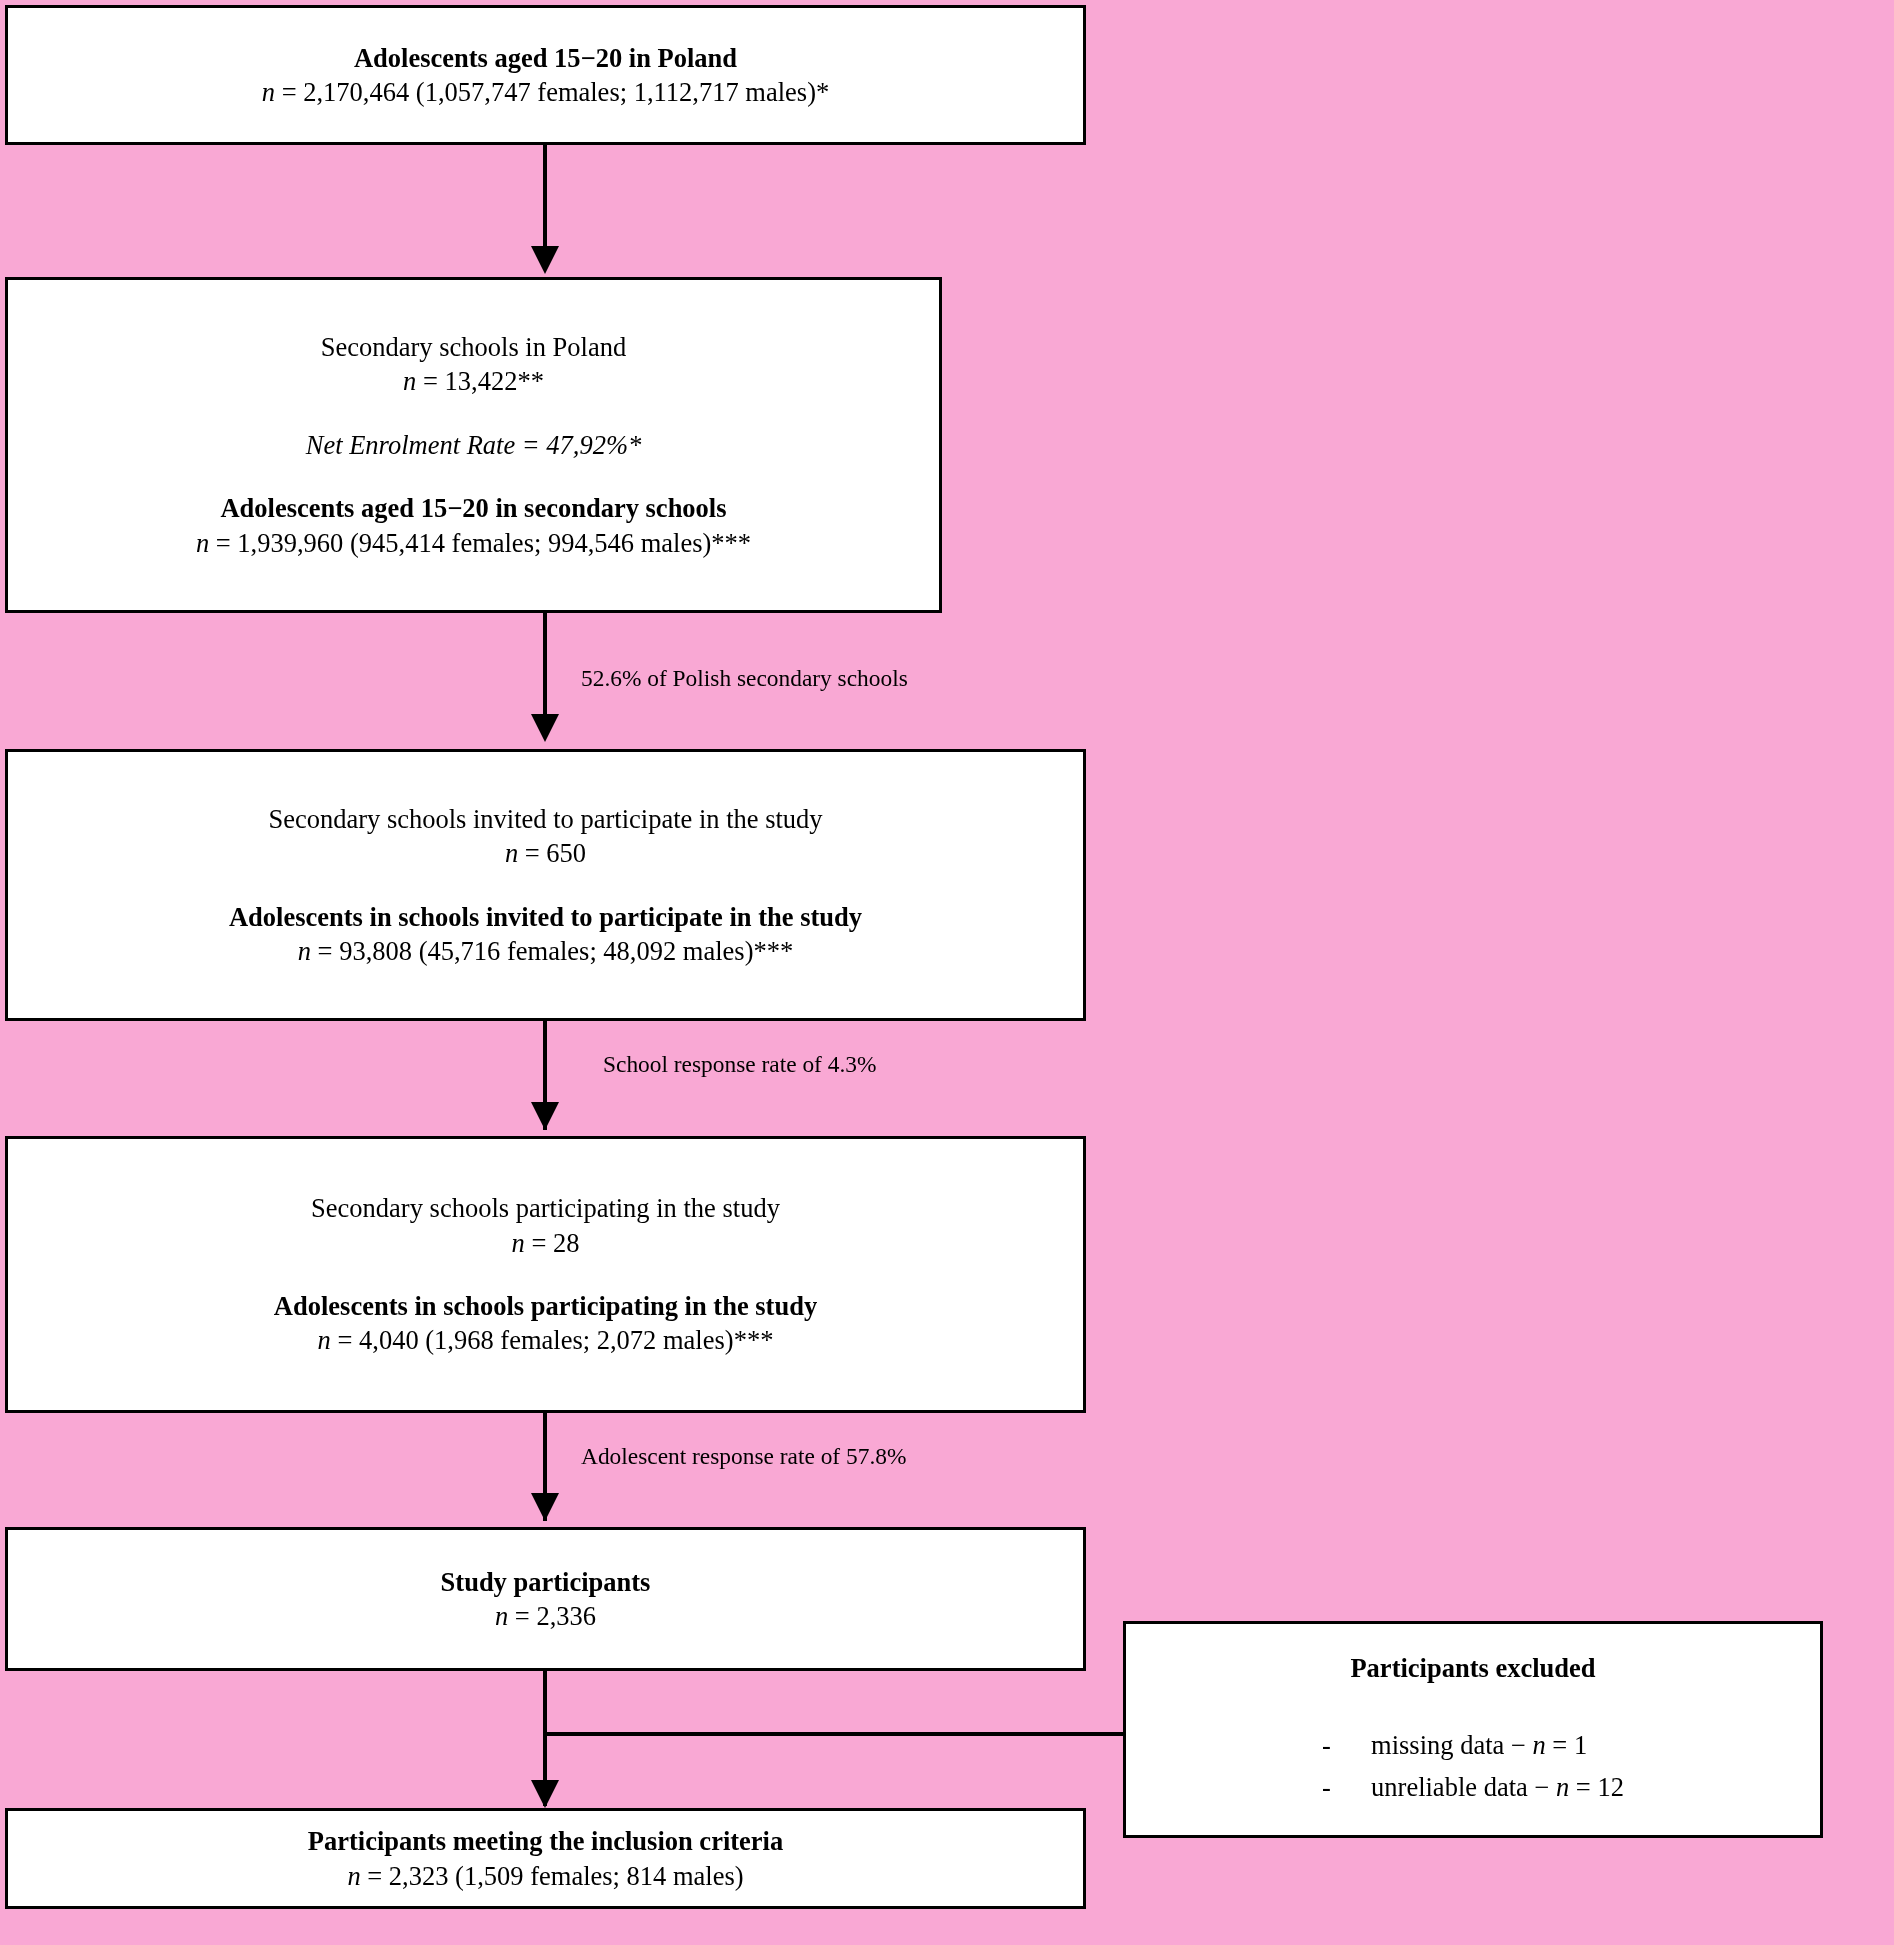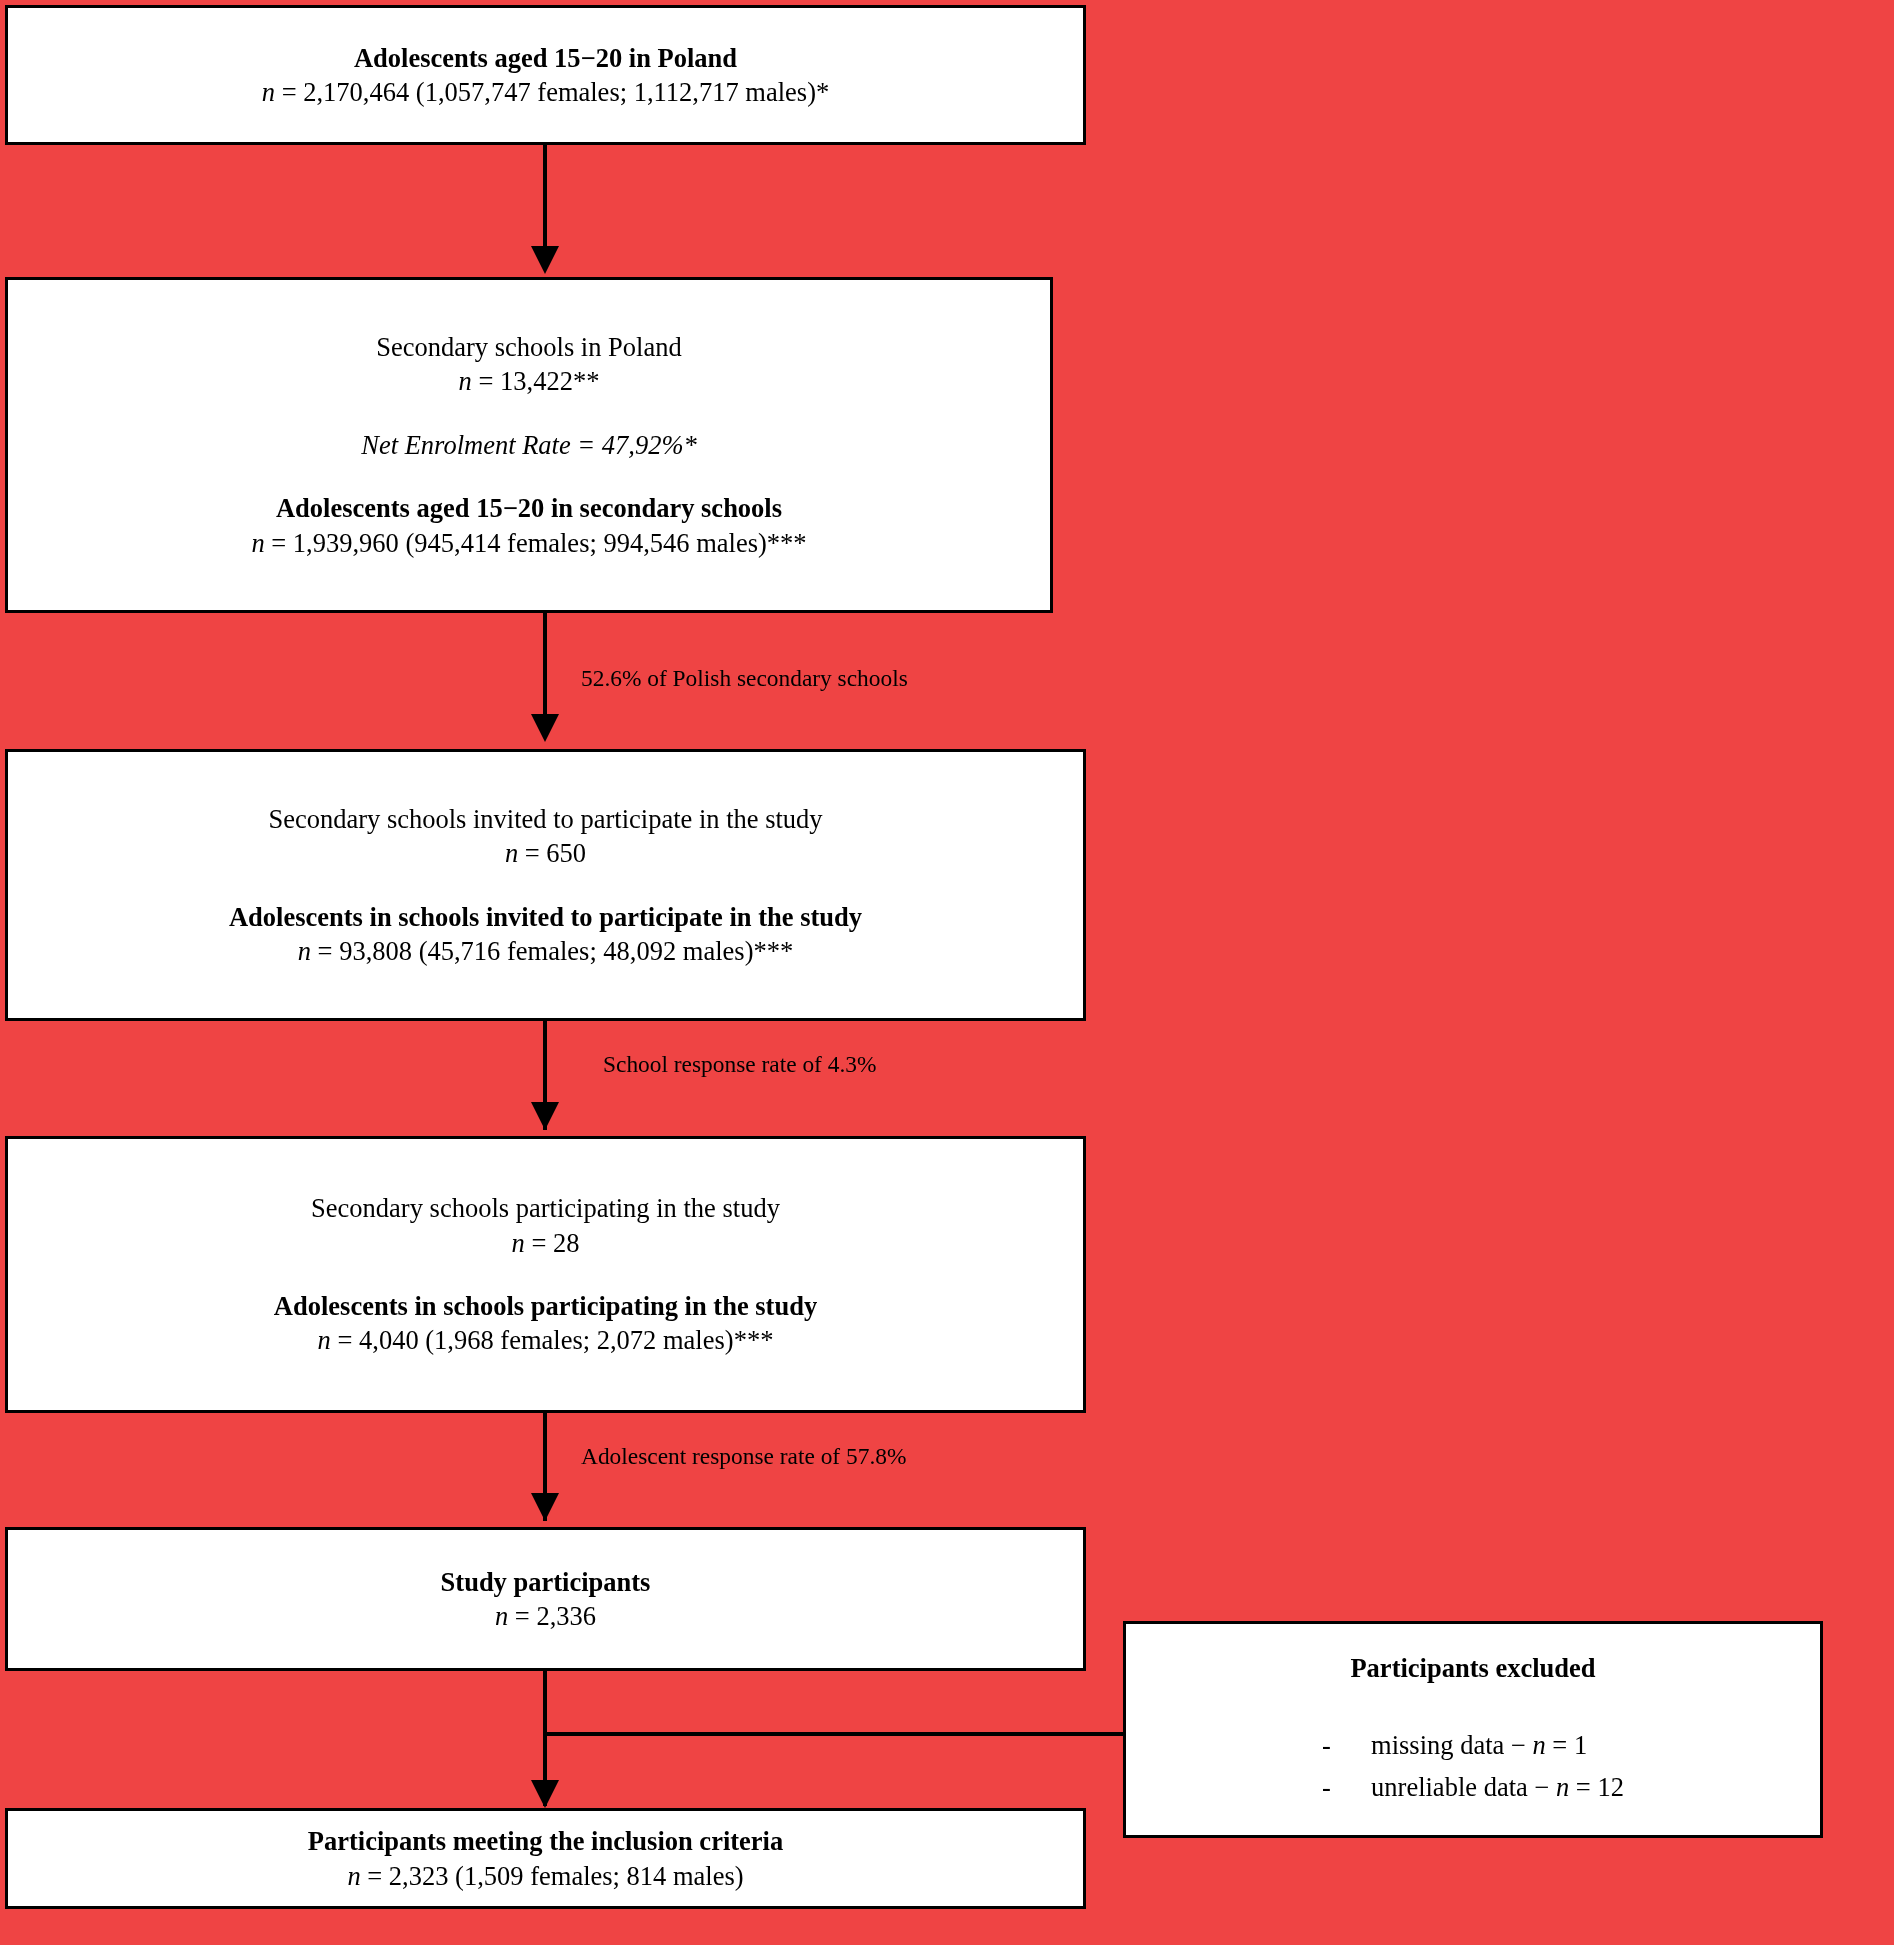--- a/index.html
+++ b/index.html
@@ -8,21 +8,21 @@
     background: #ffffff;
   }
   body {
     font-family: "Liberation Serif", "DejaVu Serif", serif;
     color: #000000;
   }
   #canvas {
     position: relative;
     width: 1895px;
     height: 1946px;
-    background: #ef4444;
+    background: #f9a8d4;
     overflow: hidden;
   }
 
   
   .node {
     position: absolute;
     box-sizing: border-box;
     border: 3.2px solid #000000;
     background: #ffffff;
     display: flex;
@@ -102,21 +102,21 @@
 <div id="canvas">
 
   <div class="node" style="left:5px; top:5px; width:1081px; height:140px;">
     <span class="line bold">Adolescents aged 15−20 in Poland</span>
     <span class="line"><i>n</i> = 2,170,464 (1,057,747 females; 1,112,717 males)*</span>
   </div>
 
   <div class="vline" style="left:543px; top:145px; height:106px;"></div>
   <div class="arrow-down" style="left:531px; top:246px;"></div>
 
-  <div class="node" style="left:5px; top:277px; width:1048px; height:336px;">
+  <div class="node" style="left:5px; top:277px; width:937px; height:336px;">
     <span class="line">Secondary schools in Poland</span>
     <span class="line"><i>n</i> = 13,422**</span>
     <span class="gap-md"></span>
     <span class="line ital">Net Enrolment Rate = 47,92%*</span>
     <span class="gap-md"></span>
     <span class="line bold">Adolescents aged 15−20 in secondary schools</span>
     <span class="line"><i>n</i> = 1,939,960 (945,414 females; 994,546 males)***</span>
   </div>
 
   <div class="vline" style="left:543px; top:613px; height:106px;"></div>

